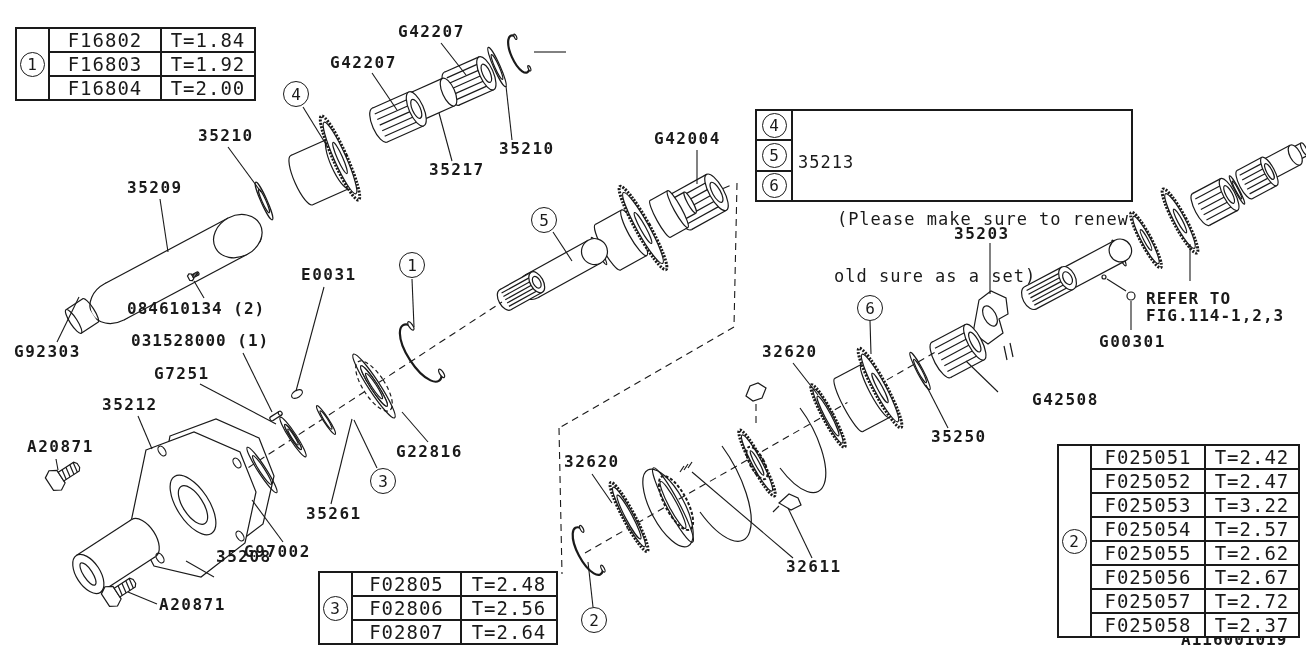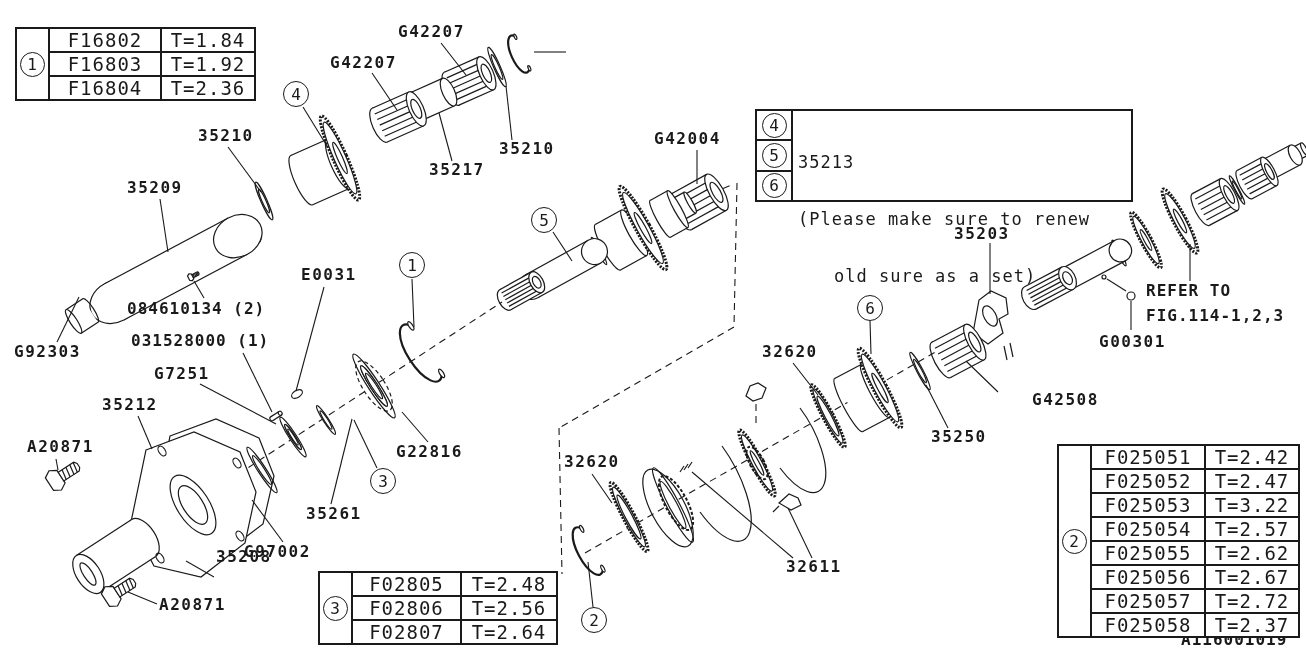--- a/index.html
+++ b/index.html
@@ -23,21 +23,21 @@
   table.ptable{position:absolute;border-collapse:collapse;background:#fff;font-size:19px;letter-spacing:1px;
            font-family:"DejaVu Sans Mono",monospace;color:#1a1a1a;}
   .ptable td{border:2px solid #1a1a1a;height:21px;padding:0 7px;white-space:pre;vertical-align:middle;text-align:center;}
   .ptable td.co{padding:0 3px;}
   .notebox{position:absolute;left:755px;top:109px;width:378px;height:93px;border:2px solid #1a1a1a;
            display:flex;background:#fff;box-sizing:border-box;}
   .nb-left{width:34px;border-right:2px solid #1a1a1a;display:flex;flex-direction:column;}
   .nb-cell{flex:1;display:flex;align-items:center;justify-content:center;border-bottom:2px solid #1a1a1a;}
   .nb-cell:last-child{border-bottom:none;}
   .nb-right{flex:1;padding:4px 2px 0 5px;font-size:17px;letter-spacing:1px;line-height:19px;white-space:pre;}
-  .nb-note{margin-left:0;}
+  .nb-note{margin-left:0;text-align:right;}
   .nb-note2{margin-left:36px;}
 </style>
 </head>
 <body>
 
 <div class="stage">
 
 <svg width="1306" height="653" viewBox="0 0 1306 653">
   <defs>
     <g id="cyl">
@@ -276,21 +276,21 @@
 <div class="lbl" style="left:244px;top:542px">G97002</div>
 <div class="lbl" style="left:216px;top:547px">35208</div>
 <div class="lbl" style="left:159px;top:595px">A20871</div>
 <div class="lbl" style="left:564px;top:452px">32620</div>
 <div class="lbl" style="left:786px;top:557px">32611</div>
 <div class="lbl" style="left:762px;top:342px">32620</div>
 <div class="lbl" style="left:931px;top:427px">35250</div>
 <div class="lbl" style="left:1032px;top:390px">G42508</div>
 <div class="lbl" style="left:954px;top:224px">35203</div>
 <div class="lbl" style="left:1099px;top:332px">G00301</div>
-<div class="lbl small-ls" style="left:1146px;top:281px">REFER TO</div>
+<div class="lbl small-ls" style="left:1146px;top:289px">REFER TO</div>
 <div class="lbl small-ls" style="left:1146px;top:306px">FIG.114-1,2,3</div>
 <div class="lbl small-ls" style="left:1181px;top:630px">A116001019</div>
 
 <div class="callout" style="left:399px;top:252px">1</div>
 <div class="callout" style="left:581px;top:607px">2</div>
 <div class="callout" style="left:370px;top:468px">3</div>
 <div class="callout" style="left:283px;top:81px">4</div>
 <div class="callout" style="left:531px;top:207px">5</div>
 <div class="callout" style="left:857px;top:295px">6</div>
 
@@ -300,21 +300,21 @@
     <td class="co" rowspan="3"><div class="callout-inline">1</div></td>
     <td style="width:96px">F16802</td>
     <td style="width:78px">T=1.84</td>
   </tr>
   <tr>
           <td>F16803</td>
           <td>T=1.92</td>
         </tr>
   <tr>
           <td>F16804</td>
-          <td>T=2.36</td>
+          <td>T=2.00</td>
         </tr>
 </tbody>
     </table>
 
 
 <div class="notebox">
   <div class="nb-left">
     <div class="nb-cell">
           <div class="callout-inline">4</div>
         </div>

